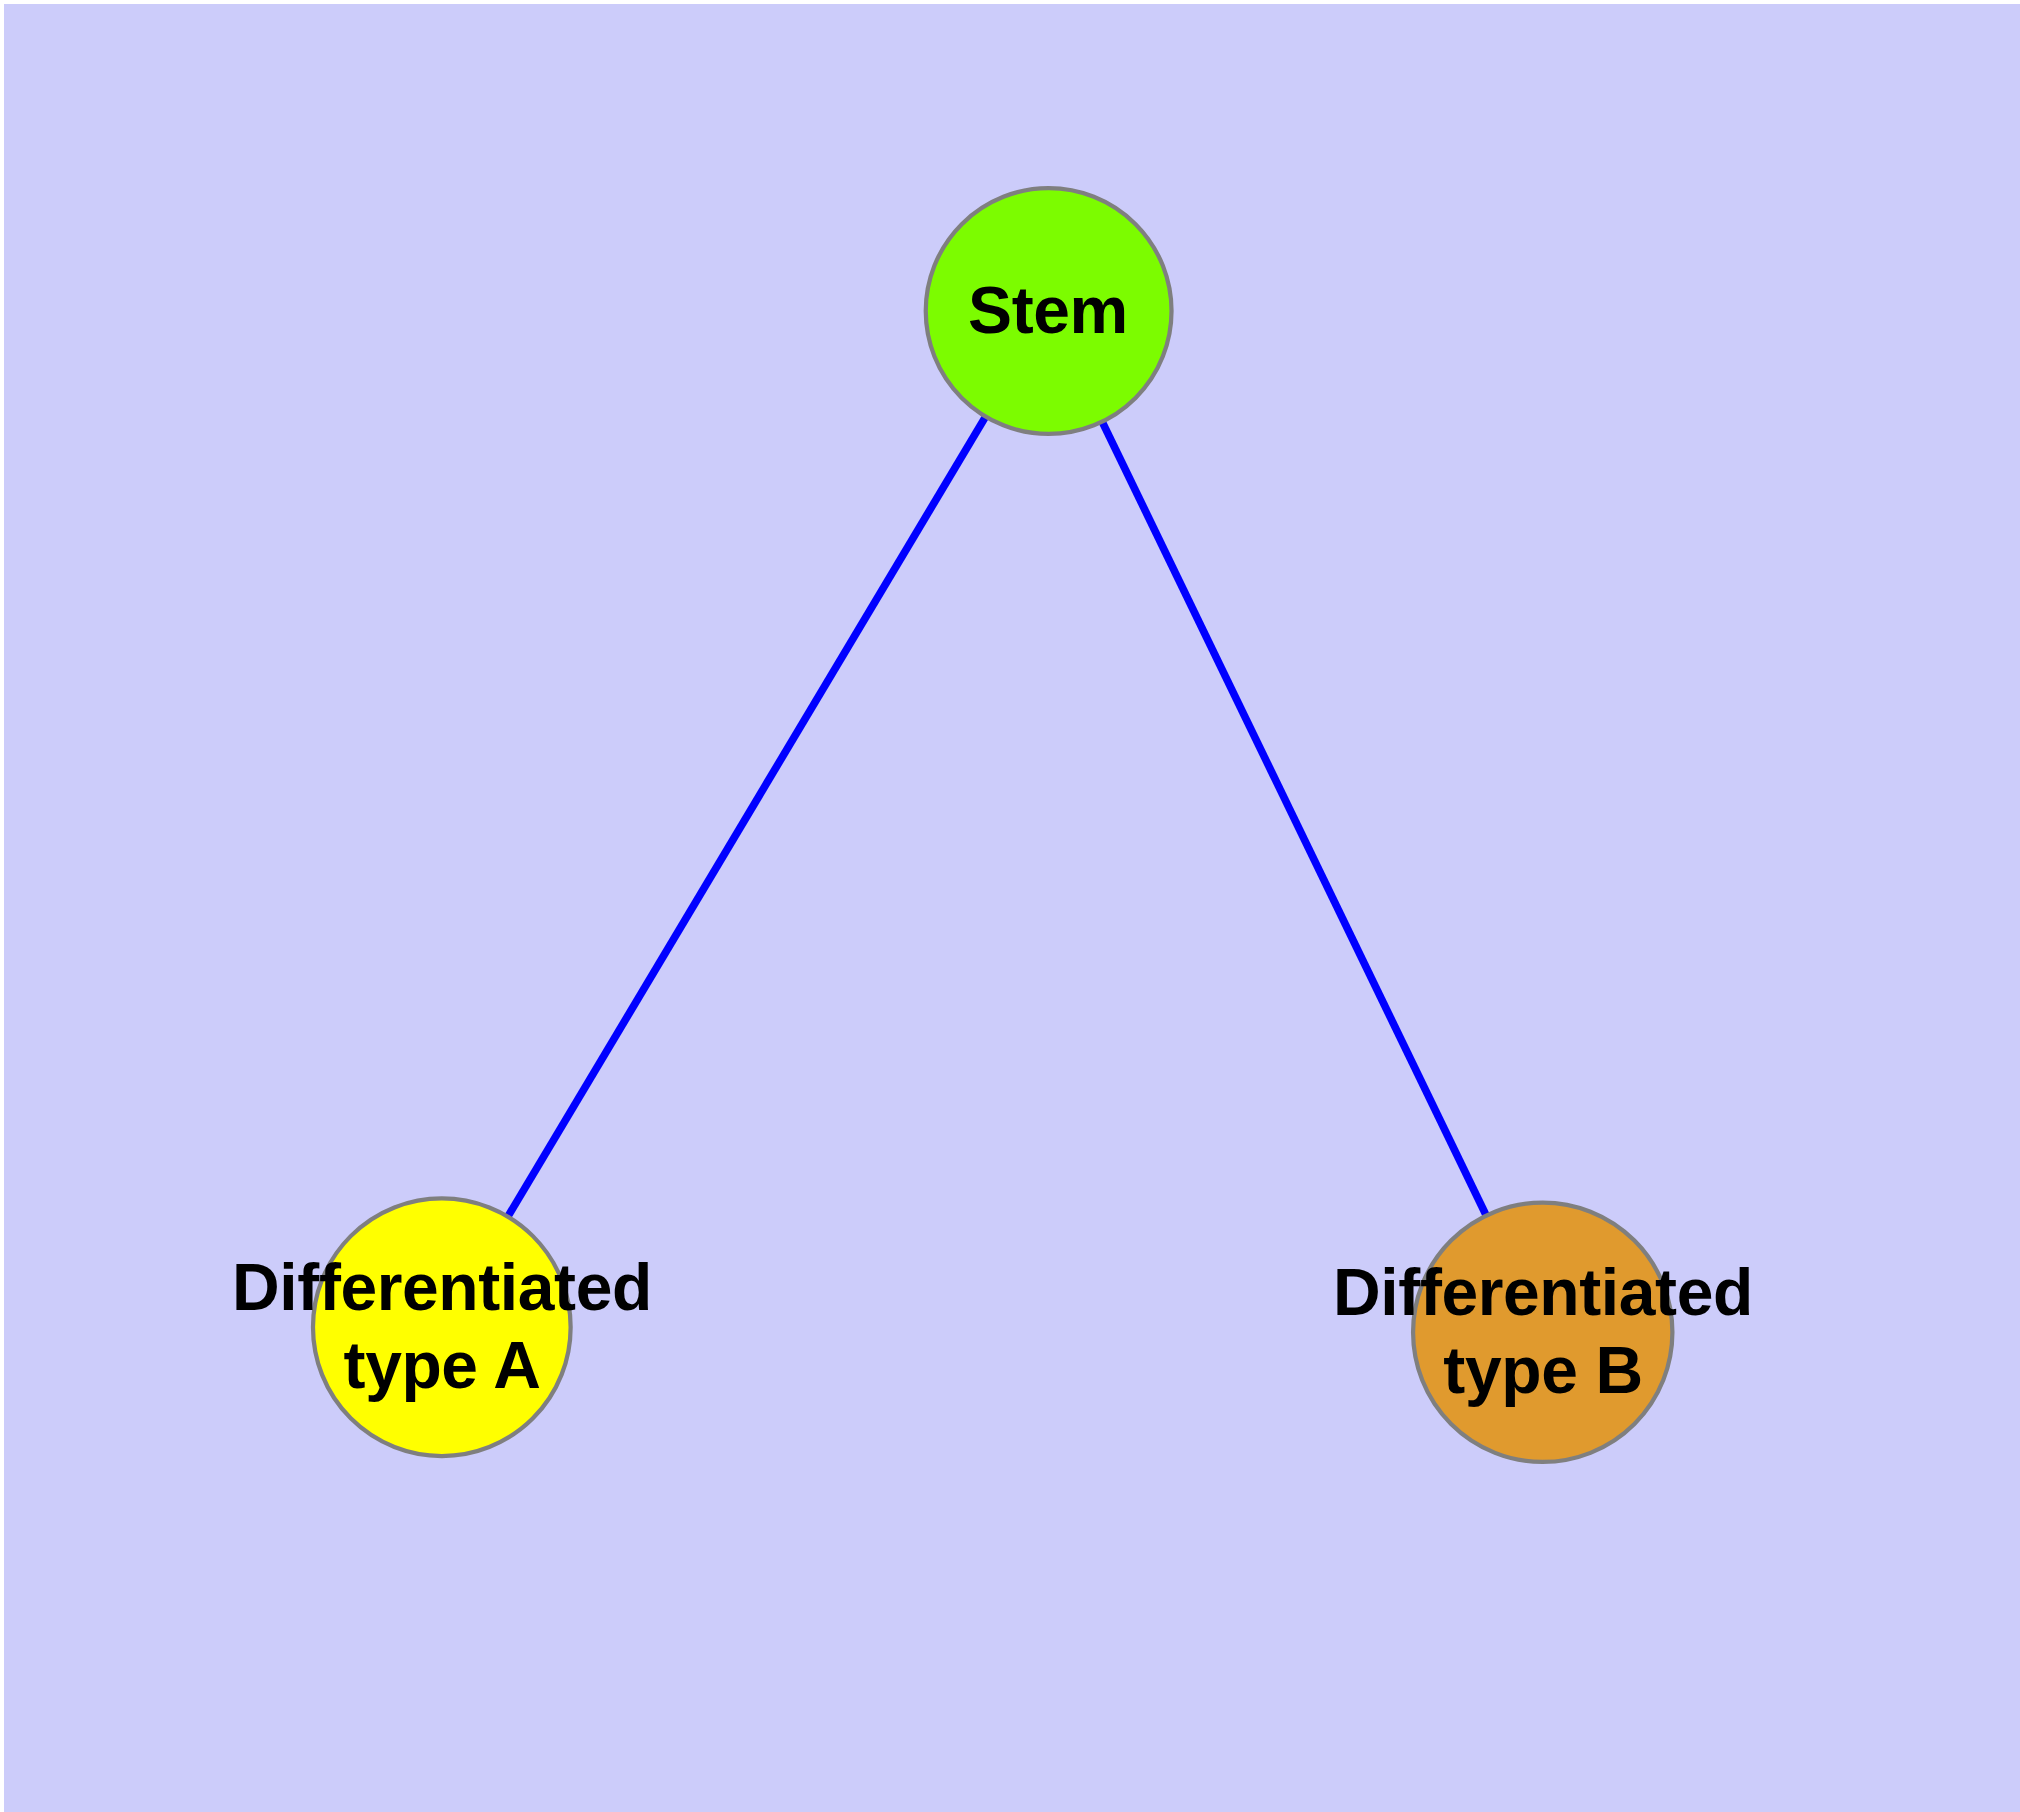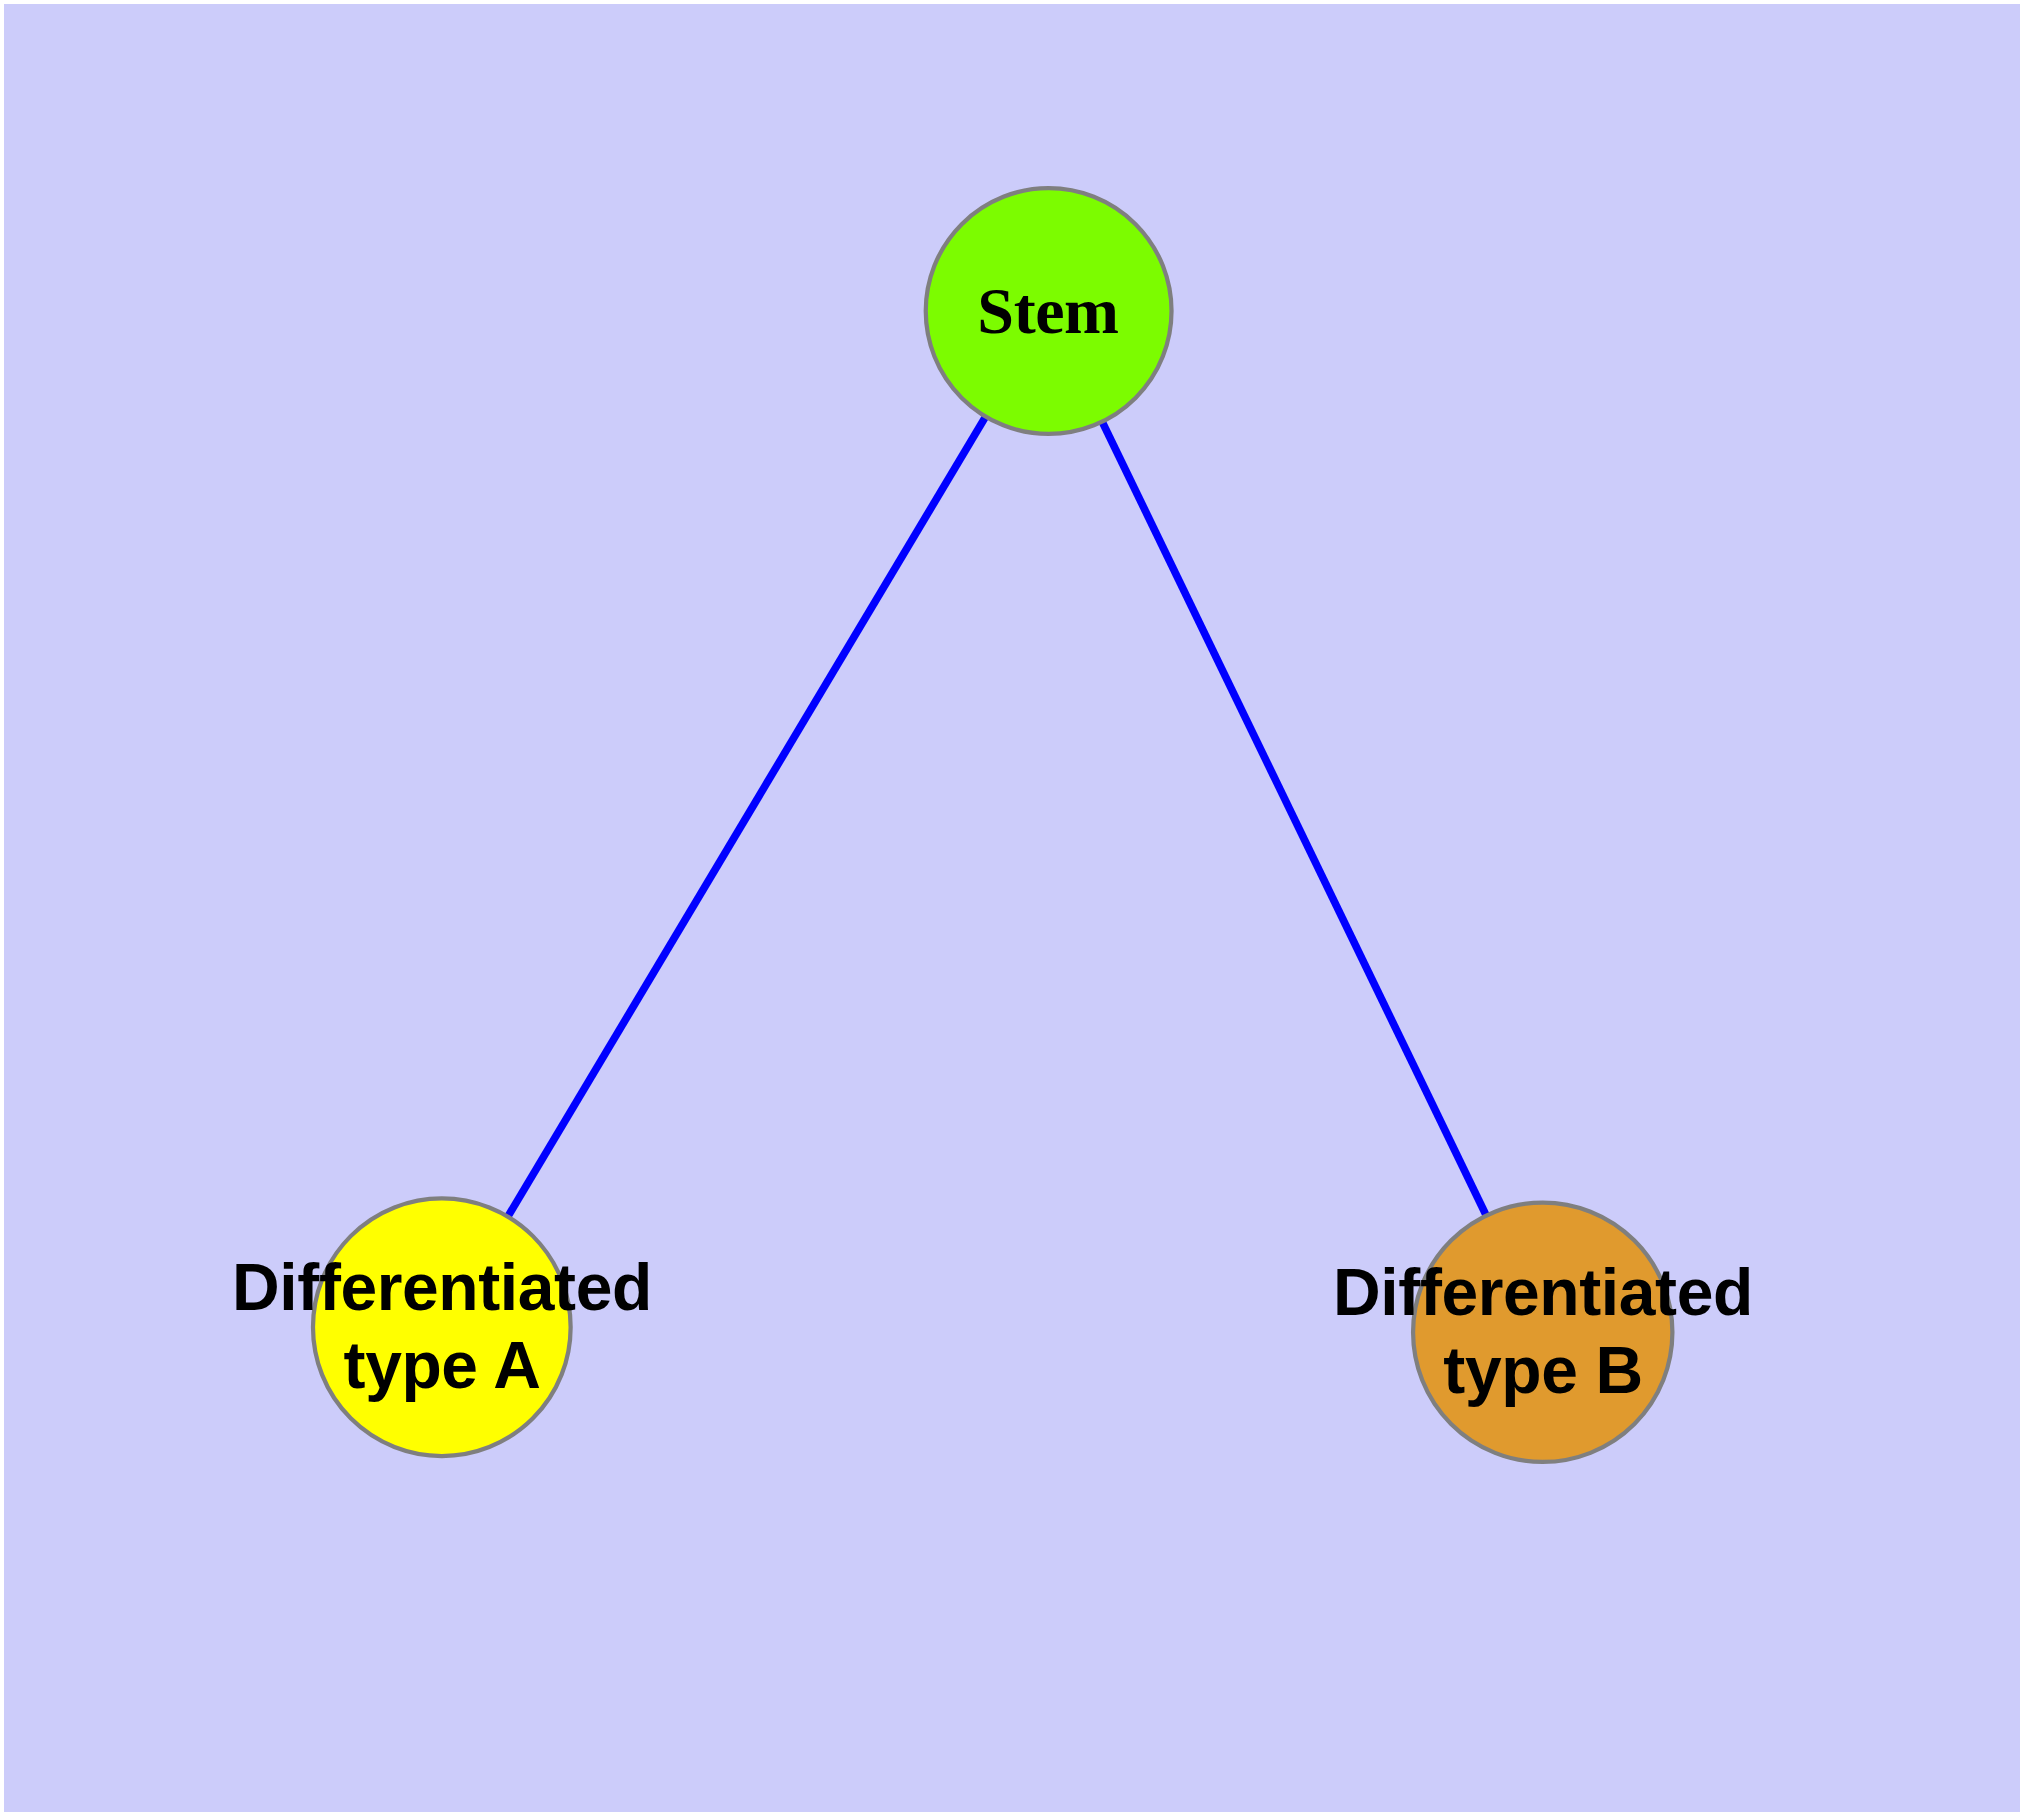--- a/index.html
+++ b/index.html
@@ -64,21 +64,21 @@
         <line x1="1237" y1="367" x2="1820" y2="1572" stroke="#0000ff" stroke-width="9" stroke-linecap="butt"></line>
       </g>
     <g id="node-layer">
         <circle cx="1237" cy="367" r="145" fill="#7cfc00" stroke="#7f7f7f" stroke-width="5"></circle>
         <circle cx="521" cy="1566" r="152" fill="#ffff00" stroke="#7f7f7f" stroke-width="5"></circle>
         <circle cx="1820" cy="1572" r="153" fill="#e09a2e" stroke="#7f7f7f" stroke-width="5"></circle>
       </g>
   </svg>
 
   <div id="label-layer">
-      <div class="node-label" style="left: 1048px; top: 311px; font-size: 66px; font-family: Liberation Serif, serif;">Stem</div>
+      <div class="node-label" style="left: 1048px; top: 311px; font-size: 66px;">Stem</div>
       <div class="node-label" style="left: 442px; top: 1327px; font-size: 66px;">Differentiated
 type A</div>
       <div class="node-label" style="left: 1543px; top: 1332px; font-size: 66px;">Differentiated
 type B</div>
     </div>
   <div id="hit-layer">
       <div class="node-hit" style="left: 1048px; top: 311px; width: 246px; height: 246px;"></div>
       <div class="node-hit" style="left: 442px; top: 1327px; width: 258px; height: 258px;"></div>
       <div class="node-hit" style="left: 1543px; top: 1332px; width: 259px; height: 259px;"></div>
     </div>

